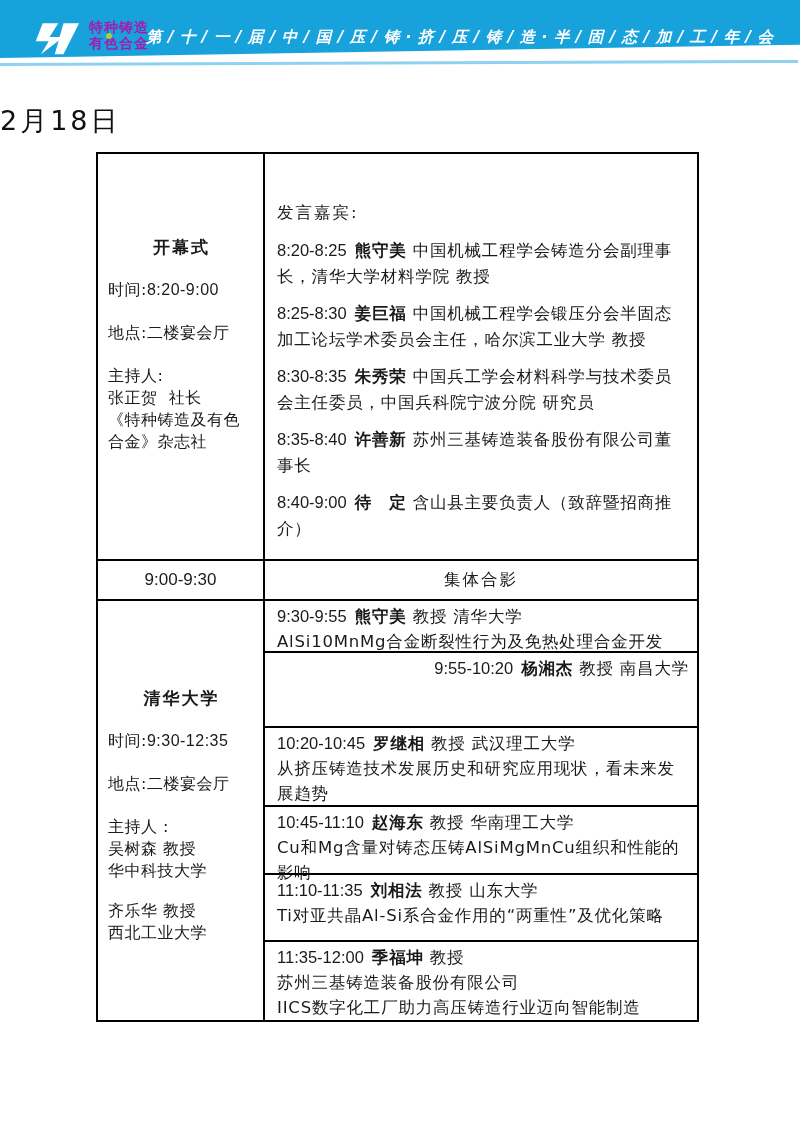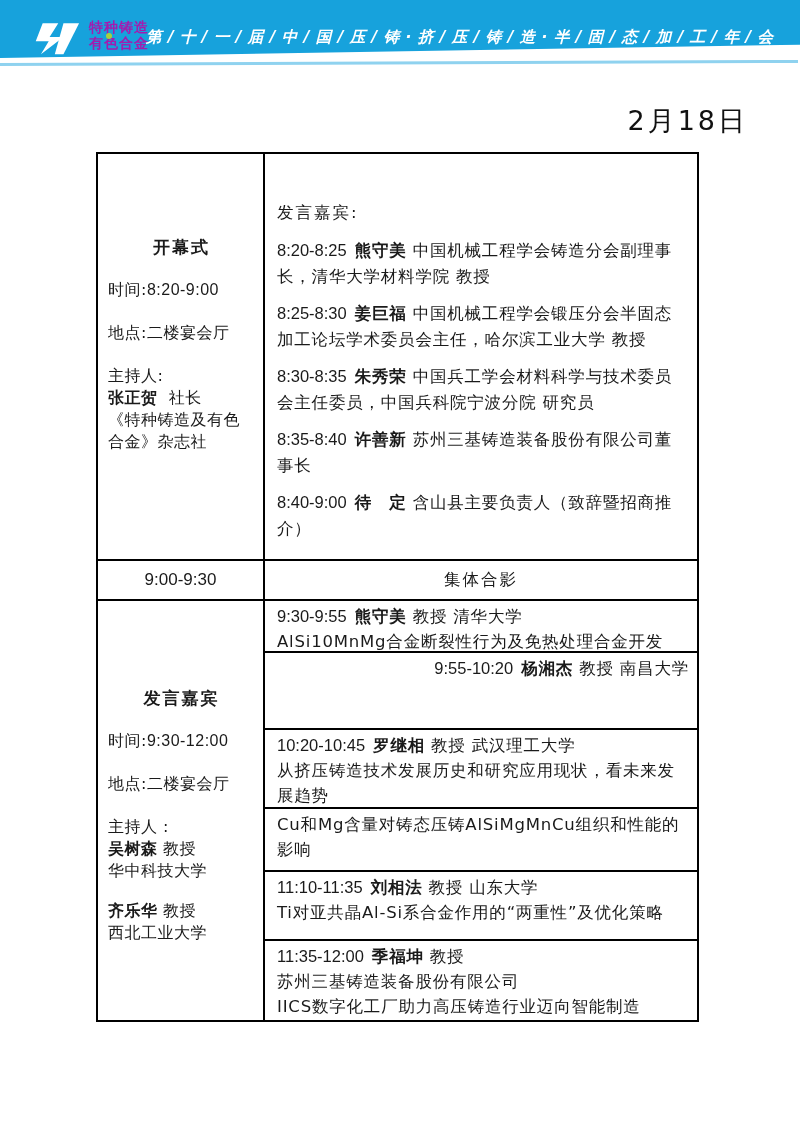--- a/index.html
+++ b/index.html
@@ -41,21 +41,21 @@
     background:var(--accent-dot);
   }
   .banner-title{
     position:absolute;left:146px;top:27px;width:640px;
     color:#fff;font-weight:bold;font-style:italic;
     font-size:15.5px;white-space:nowrap;letter-spacing:0.5px;
   }
 
   
   .date-title{
-    position:absolute;left:0;top:103px;width:748px;text-align:right;
+    position:absolute;left:0;top:103px;width:748px;text-align:left;
     font-size:27px;font-weight:500;letter-spacing:3px;color:#111;
   }
 
   
   .sched{
     position:absolute;left:96px;top:152px;width:603px;height:870px;
     border:2px solid var(--border);background:#fff;
   }
   .row{display:flex;width:100%;}
   .row-opening{height:405px;}
@@ -64,21 +64,21 @@
   .cell-left{width:167px;border-right:2px solid var(--border);flex:none;}
   .cell-right{flex:1;min-width:0;}
 
   .side-cell{padding:0 8px 0 10px;font-size:16px;letter-spacing:0.5px;line-height:22px;}
   .side-title{text-align:center;font-weight:bold;font-size:17px;letter-spacing:2px;}
   .row-opening .side-title{margin-top:82px;}
   .row-plenary .side-title{margin-top:86px;}
   .side-line{margin-top:21px;}
   .side-line .num{font-family:"Liberation Sans",sans-serif;}
   .host-block{margin-top:21px;}
-  .host-name{font-weight:bold;margin-top:39px;}
+  .host-name{font-weight:normal;margin-top:39px;}
   .host-gap{margin-top:18px;}
 
   .speakers{padding:48px 10px 0 12px;font-size:16.5px;letter-spacing:0.8px;}
   .speakers-heading{margin-bottom:13px;letter-spacing:2px;}
   .speaker{margin-bottom:10px;line-height:26px;}
   .sp-time{font-family:"Liberation Sans",sans-serif;letter-spacing:0;}
   .sp-name{font-weight:bold;margin:0 6px 0 8px;}
 
   .photo-time{
     display:flex;align-items:center;justify-content:center;
@@ -151,22 +151,22 @@
     </div>
   </div>
 
   <div class="row row-photo">
     <div class="cell-left photo-time">9:00-9:30</div>
     <div class="cell-right photo-label">集体合影</div>
   </div>
 
   <div class="row row-plenary">
     <div class="cell-left side-cell">
-      <div class="side-title">发言嘉宾</div>
-      <div class="side-line"><span>时间:</span><span class="num">9:30-12:00</span></div>
+      <div class="side-title">清华大学</div>
+      <div class="side-line"><span>时间:</span><span class="num">9:30-12:35</span></div>
       <div class="side-line">地点:二楼宴会厅</div>
       <div class="host-block">
         <div>主持人 :</div>
         <div><span class="host-name">吴树森</span>&nbsp;<span>教授</span></div>
         <div>华中科技大学</div>
       </div>
       <div class="host-block host-gap">
         <div><span class="host-name">齐乐华</span>&nbsp;<span>教授</span></div>
         <div>西北工业大学</div>
       </div>
@@ -181,20 +181,21 @@
       <div class="talk talk-2">
         <div><span class="tk-time">9:55-10:20</span><span class="tk-name">杨湘杰</span><span>教授 南昌大学</span></div>
       </div>
 
       <div class="talk talk-3">
         <div><span class="tk-time">10:20-10:45</span><span class="tk-name">罗继相</span><span>教授 武汉理工大学</span></div>
         <div>从挤压铸造技术发展历史和研究应用现状，看未来发展趋势</div>
       </div>
 
       <div class="talk talk-4">
+        <div><span class="tk-time">10:45-11:10</span><span class="tk-name">赵海东</span><span>教授 华南理工大学</span></div>
         <div>Cu和Mg含量对铸态压铸AlSiMgMnCu组织和性能的影响</div>
       </div>
 
       <div class="talk talk-5">
         <div><span class="tk-time">11:10-11:35</span><span class="tk-name">刘相法</span><span>教授 山东大学</span></div>
         <div>Ti对亚共晶Al-Si系合金作用的“两重性”及优化策略</div>
       </div>
 
       <div class="talk talk-6">
         <div><span class="tk-time">11:35-12:00</span><span class="tk-name">季福坤</span><span>教授</span></div>

